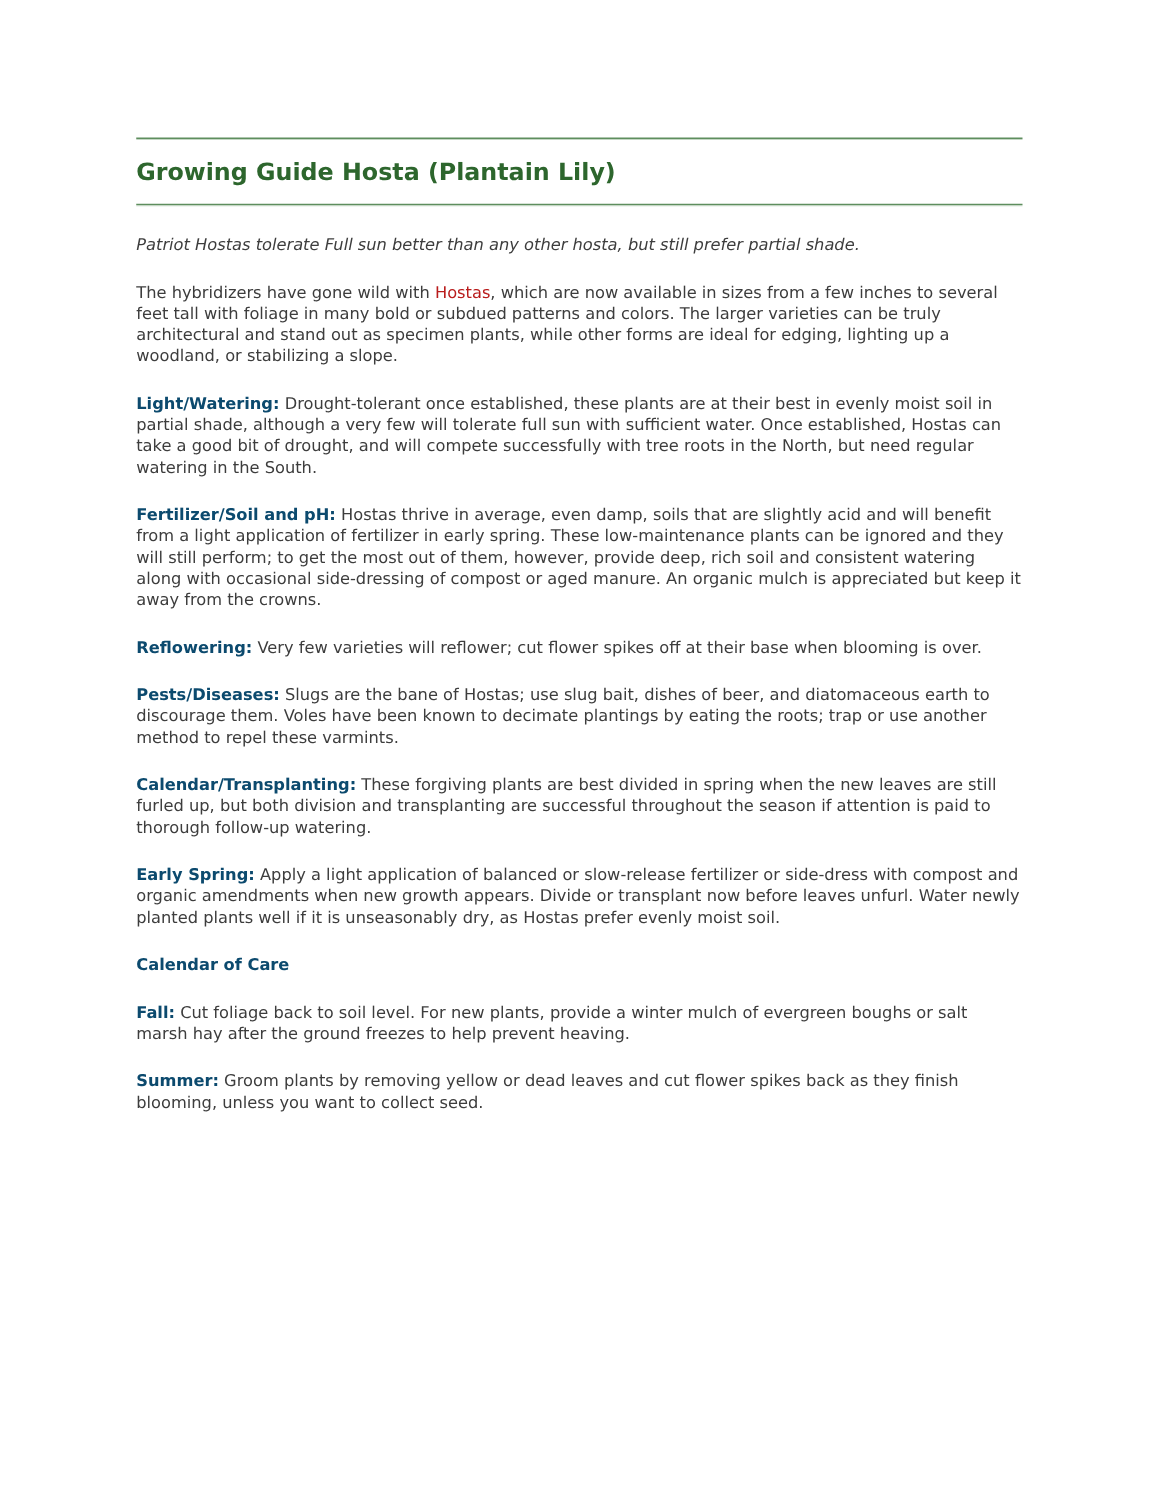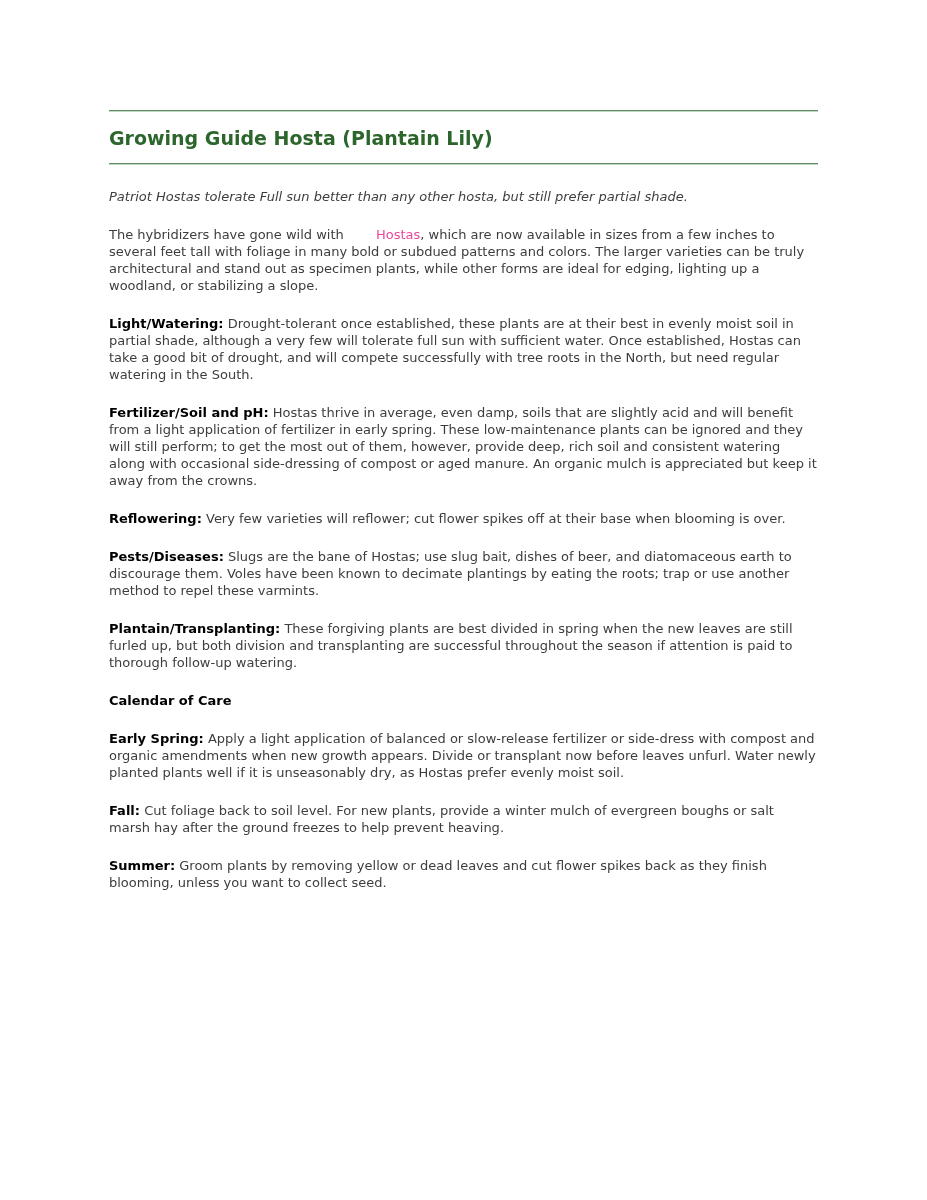--- a/index.html
+++ b/index.html
@@ -36,27 +36,26 @@
   }
   p {
     margin: 0 0 21px 0;
   }
   p.first-after-rule {
     margin-top: 23px;
     font-style: italic;
   }
   b.sec-label {
     font-weight: bold;
-    color: #000000;
+    color: #0c4a6e;
   }
   a.green-link {
-    color: #ec4899;
+    color: #b91c1c;
     text-decoration: none;
     cursor: pointer;
-    margin-left: 28px;
   }
 </style>
 </head>
 <body>
 
 <div class="page">
 
   <hr class="green-rule">
 
   <h1 class="doc-title">Growing Guide Hosta (Plantain Lily)</h1>
@@ -68,26 +67,26 @@
   <p><span>The hybridizers have gone wild with </span><a class="green-link" href="#">Hostas</a><span>, which are now available in sizes from a few inches to several feet tall with foliage in many bold or subdued patterns and colors. The larger varieties can be truly architectural and stand out as specimen plants, while other forms are ideal for edging, lighting up a woodland, or stabilizing a slope.</span></p>
 
   <p><b class="sec-label">Light/Watering:</b><span> Drought-tolerant once established, these plants are at their best in evenly moist soil in partial shade, although a very few will tolerate full sun with sufficient water. Once established, Hostas can take a good bit of drought, and will compete successfully with tree roots in the North, but need regular watering in the South.</span></p>
 
   <p><b class="sec-label">Fertilizer/Soil and pH:</b><span> Hostas thrive in average, even damp, soils that are slightly acid and will benefit from a light application of fertilizer in early spring. These low-maintenance plants can be ignored and they will still perform; to get the most out of them, however, provide deep, rich soil and consistent watering along with occasional side-dressing of compost or aged manure. An organic mulch is appreciated but keep it away from the crowns.</span></p>
 
   <p><b class="sec-label">Reflowering:</b><span> Very few varieties will reflower; cut flower spikes off at their base when blooming is over.</span></p>
 
   <p><b class="sec-label">Pests/Diseases:</b><span> Slugs are the bane of Hostas; use slug bait, dishes of beer, and diatomaceous earth to discourage them. Voles have been known to decimate plantings by eating the roots; trap or use another method to repel these varmints.</span></p>
 
-  <p><b class="sec-label">Plantain/Transplanting:</b><span> These forgiving plants are best divided in spring when the new leaves are still furled up, but both division and transplanting are successful throughout the season if attention is paid to thorough follow-up watering.</span></p>
+  <p><b class="sec-label">Calendar/Transplanting:</b><span> These forgiving plants are best divided in spring when the new leaves are still furled up, but both division and transplanting are successful throughout the season if attention is paid to thorough follow-up watering.</span></p>
 
 
+  <p><b class="sec-label">Early Spring:</b><span> Apply a light application of balanced or slow-release fertilizer or side-dress with compost and organic amendments when new growth appears. Divide or transplant now before leaves unfurl. Water newly planted plants well if it is unseasonably dry, as Hostas prefer evenly moist soil.</span></p>
+
   <p><b class="sec-label">Calendar of Care</b></p>
-
-  <p><b class="sec-label">Early Spring:</b><span> Apply a light application of balanced or slow-release fertilizer or side-dress with compost and organic amendments when new growth appears. Divide or transplant now before leaves unfurl. Water newly planted plants well if it is unseasonably dry, as Hostas prefer evenly moist soil.</span></p>
 
 
 
   <p><b class="sec-label">Fall:</b><span> Cut foliage back to soil level. For new plants, provide a winter mulch of evergreen boughs or salt marsh hay after the ground freezes to help prevent heaving.</span></p>
 
   <p><b class="sec-label">Summer:</b><span> Groom plants by removing yellow or dead leaves and cut flower spikes back as they finish blooming, unless you want to collect seed.</span></p>
 
 </div>
 
 </body></html>

